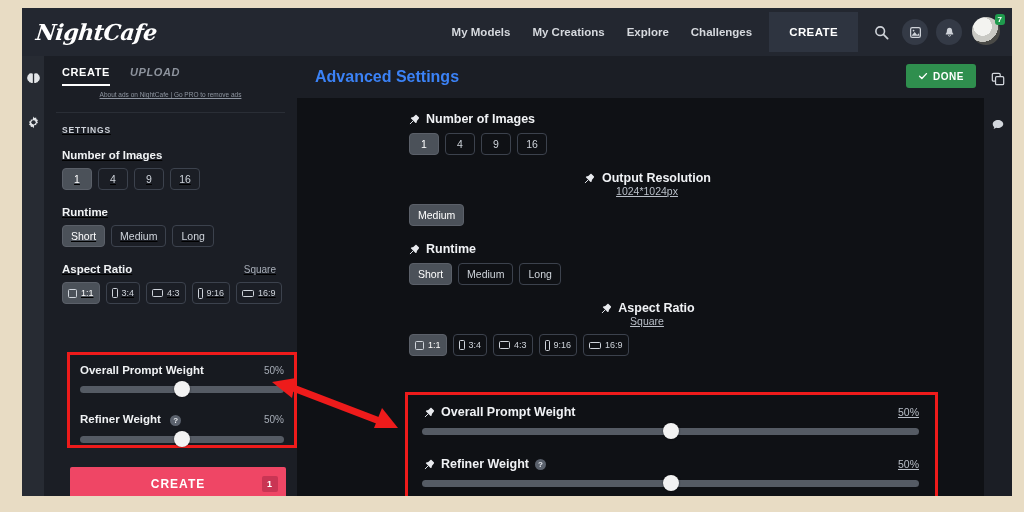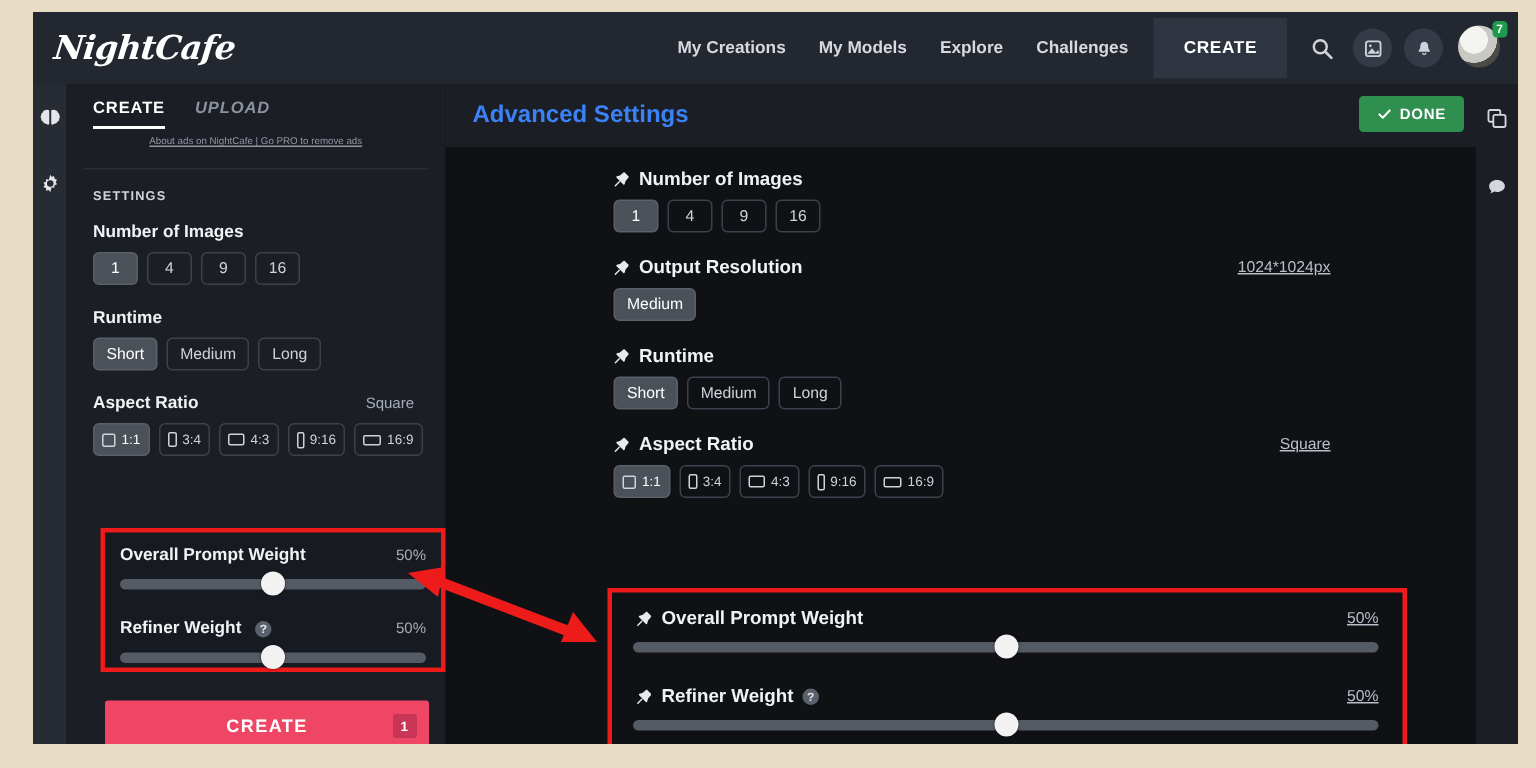--- a/index.html
+++ b/index.html
@@ -78,21 +78,21 @@
   .tab { font-size: 11px; font-weight: 700; letter-spacing: .6px; padding-bottom: 6px; }
   .tab.active { color: #ffffff; border-bottom: 2px solid #ffffff; }
   .tab.idle { color: #8d939d; margin-left: 20px; font-style: italic; }
 
   .adsnote {
     text-align: center; font-size: 6.5px; color: #8f96a1;
     text-decoration: underline; margin-top: 5px;
   }
   .adsbox { margin: 0 12px; height: 22px; border-bottom: 1px solid #2a2e36; }
 
-  .sbody { padding: 12px 5px 0 18px; }
+  .sbody { padding: 12px 5px 0 18px; text-decoration: underline; }
   .sectlabel { font-size: 8.5px; font-weight: 700; color: #cfd3da; letter-spacing: .8px; }
   .fieldtitle { font-size: 11.5px; font-weight: 700; color: #f0f2f4; }
   .row { display: flex; align-items: center; justify-content: space-between; }
   .muted { font-size: 10px; color: #a7adb7; }
 
   .chiprow { display: flex; gap: 6px; margin-top: 7px; }
   .chip {
     min-width: 30px; height: 22px; border: 1px solid #3c424d; border-radius: 4px;
     background: transparent; color: #cfd4db; font-size: 10.5px;
     display: flex; align-items: center; justify-content: center; padding: 0 8px;
@@ -159,43 +159,43 @@
     width: 28px; height: 46px; display: flex; align-items: center; justify-content: center;
     color: #d3d7dd;
   }
 
   .mbody { padding: 14px 0 0 110px; position: relative; height: 398px; }
   .mrow { display: flex; align-items: center; }
   .pin { width: 14px; display: inline-flex; justify-content: center; color: #e8eaee; }
   .mtitle { font-size: 12.5px; font-weight: 700; color: #f0f2f5; margin-left: 5px; }
   .mvalue { font-size: 10.5px; color: #b9bfc8; text-decoration: underline; }
   .mgroup { margin-bottom: 16px; position: relative; width: 480px; }
-  .mgroup .rowline { display: flex; align-items: center; justify-content: space-between; width: 480px; }
+  .mgroup .rowline { display: flex; align-items: center; justify-content: space-between; width: 480px; flex-direction: column; }
 
   .hl-main {
     position: absolute; left: 383px; top: 384px; width: 533px; height: 112px;
     border: 3px solid #ee1b1b; background: #0f1115; padding: 10px 16px 0 14px;
   }
   .hl-main .rowline { display: flex; align-items: center; justify-content: space-between; }
   .hl-main .slider { margin-top: 6px; }
 
   .arrow { position: absolute; left: 270px; top: 372px; width: 130px; height: 60px; }
   svg { display: block; }
 </style>
 </head>
 <body>
 
 <div id="root">
  <div class="app">
 
   <div class="topnav">
     <div class="logo">NightCafe</div>
     <div class="navlinks">
+      <div class="navlink">My Models</div>
       <div class="navlink">My Creations</div>
-      <div class="navlink">My Models</div>
       <div class="navlink">Explore</div>
       <div class="navlink">Challenges</div>
       <div class="navlink nav-create">CREATE</div>
 
       <div class="navicon">
         <svg width="15" height="15" viewBox="0 0 16 16">
               <circle cx="6.6" cy="6.6" r="4.6" fill="none" stroke="currentColor" stroke-width="1.7"></circle>
               <line x1="10" y1="10" x2="14.5" y2="14.5" stroke="currentColor" stroke-width="1.9" stroke-linecap="round"></line>
             </svg>
       </div>

